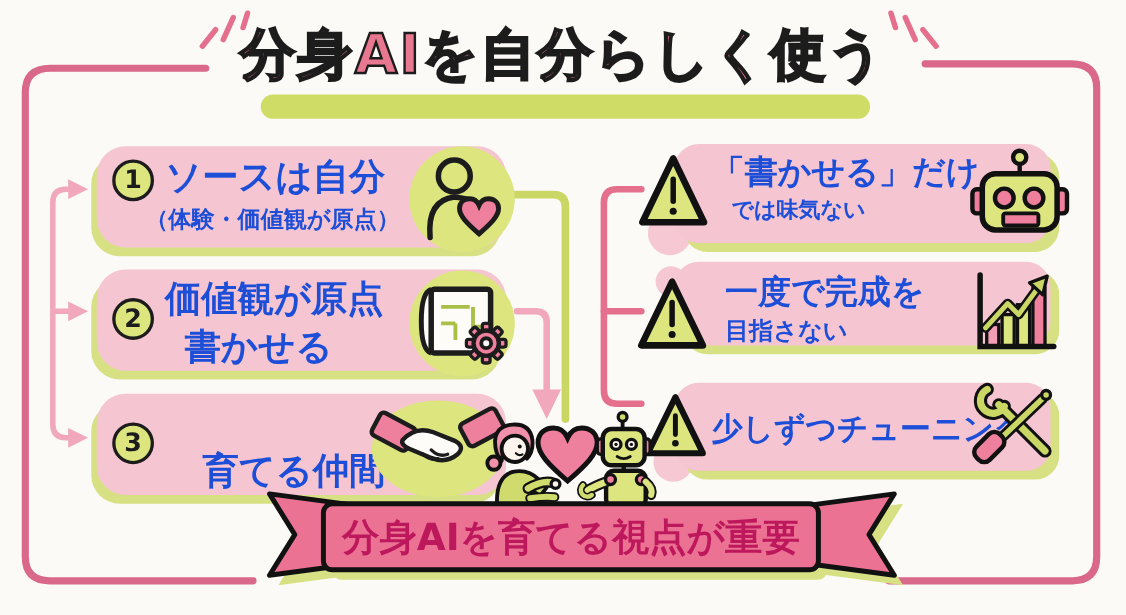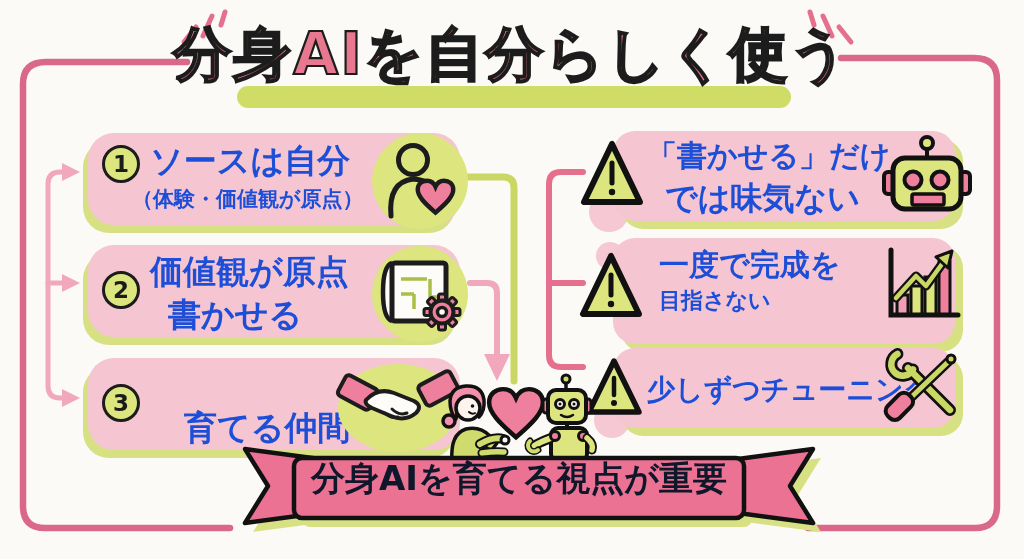--- a/index.html
+++ b/index.html
@@ -3,36 +3,36 @@
 <meta charset="utf-8">
 <style>
   html,body{margin:0;padding:0;}
   body{font-family:"DejaVu Sans",sans-serif;}
   #canvas{position:relative;width:1024px;height:559px;background:#fbfaf7;overflow:hidden;}
   svg.layer{position:absolute;left:0;top:0;width:1024px;height:559px;}
   #base-layer{z-index:0;}
   #top-layer{z-index:2;pointer-events:none;}
   .title-wrap{position:absolute;left:0;top:14px;width:1024px;text-align:center;z-index:3;}
   .title-text{
-    font-size:58px;font-weight:800;letter-spacing:2px;color:#e8788f;
+    font-size:50px;font-weight:800;letter-spacing:2px;color:#e8788f;
     -webkit-text-stroke:2.2px #1c1c1c;line-height:1.4;
   }
   .lbox,.rbox{position:absolute;background:#f5c5d2;z-index:1;}
   .lbox{left:88px;width:372px;height:92px;border-radius:26px;box-shadow:-5px 8px 0 #d7e184;}
   .rbox{left:613px;width:342px;border-radius:22px;box-shadow:8px 8px 0 #d7e184;}
   .numcirc{
     position:absolute;width:38px;height:38px;border-radius:50%;
     background:#dce57e;border:3px solid #1c1c1c;box-sizing:border-box;
     font-size:23px;font-weight:800;color:#1c1c1c;
     display:flex;align-items:center;justify-content:center;
   }
   .bline{position:absolute;font-weight:800;color:#1d4ed8;white-space:nowrap;}
   .banner-text{
-    position:absolute;left:294px;top:456px;width:450px;z-index:3;
-    text-align:center;font-size:34px;font-weight:800;color:#0f172a;white-space:nowrap;
+    position:absolute;left:294px;top:466px;width:450px;z-index:3;
+    text-align:center;font-size:34px;font-weight:800;color:#be185d;white-space:nowrap;
   }
 </style>
 </head>
 <body>
 
 <div id="canvas">
 
   <svg id="base-layer" class="layer" viewBox="0 0 1024 559">
     <defs>
       <path id="hrt" d="M50,88 C20,62 2,44 2,26 C2,10 14,2 27,2 C38,2 46,9 50,18 C54,9 62,2 73,2 C86,2 98,10 98,26 C98,44 80,62 50,88 Z"></path>
@@ -92,23 +92,23 @@
   </div>
   <div class="lbox" style="top:358px;">
     <div class="numcirc" style="left:14px;top:26px;">
         <span>3</span>
       </div>
     <span class="bline" style="left:80px;top:48px;font-size:33px;margin-left:16px;">育てる仲間</span>
   </div>
 
   <div class="rbox" style="top:131px;height:90px;">
     <span class="bline" style="left:34px;top:5px;font-size:30px;">「書かせる」だけ</span>
-    <span class="bline" style="left:52px;top:46px;font-size:32px;">では味気ない</span>
-  </div>
-  <div class="rbox" style="top:238px;height:106px;">
+    <span class="bline" style="left:52px;top:46px;font-size:20px;">では味気ない</span>
+  </div>
+  <div class="rbox" style="top:238px;height:76px;">
     <span class="bline" style="left:46px;top:7px;font-size:30px;">一度で完成を</span>
     <span class="bline" style="left:46px;top:48px;font-size:22px;">目指さない</span>
   </div>
   <div class="rbox" style="top:348px;height:80px;">
     <span class="bline" style="left:34px;top:23px;font-size:28px;">少しずつチューニング</span>
   </div>
 
   <svg id="top-layer" class="layer" viewBox="0 0 1024 559">
 
     <g stroke="#e4708e" stroke-width="5" stroke-linecap="round">

